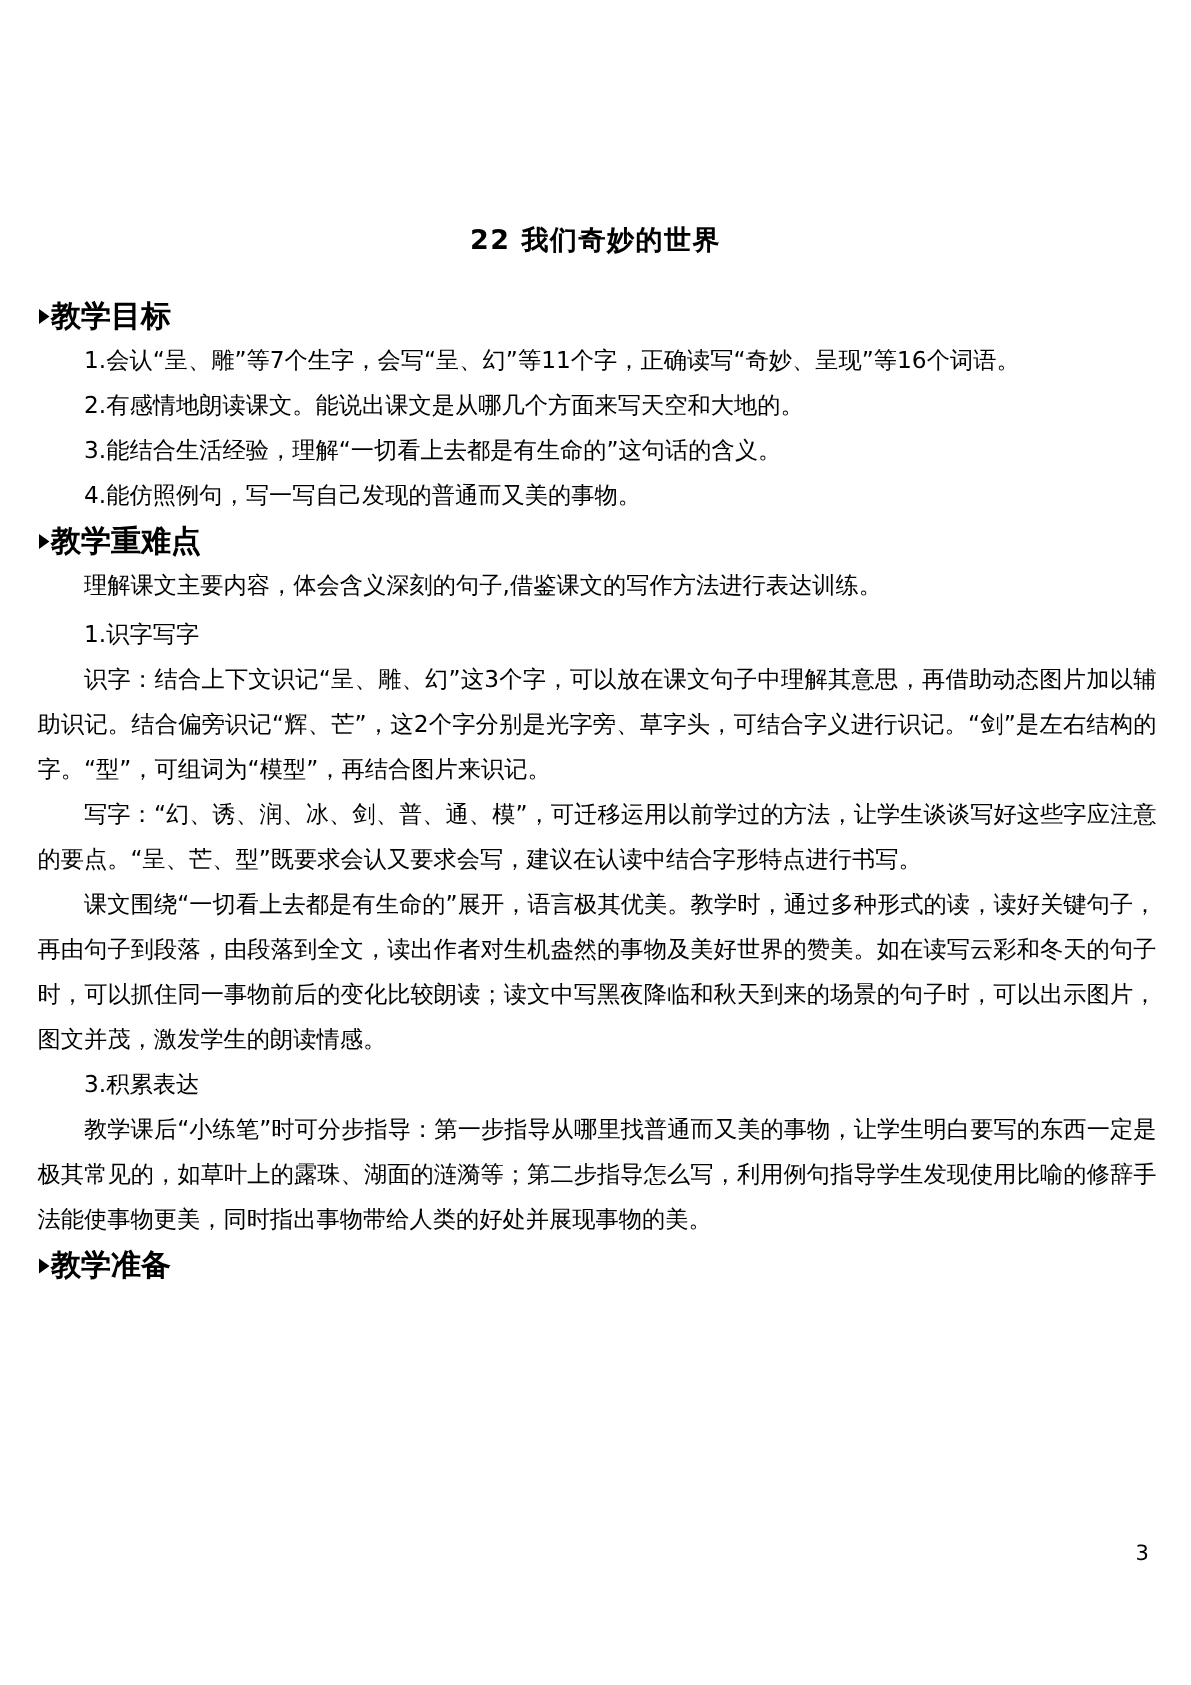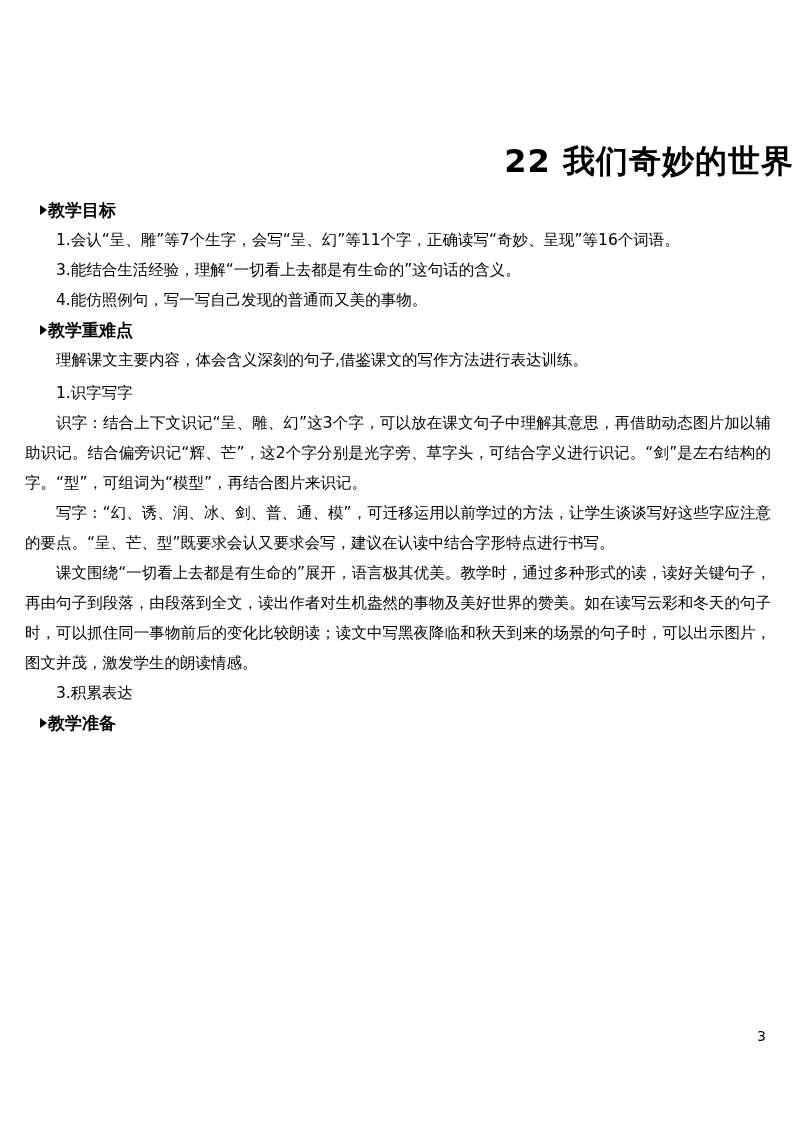--- a/index.html
+++ b/index.html
@@ -20,45 +20,45 @@
     position: absolute;
     left: 0;
     top: 0;
     width: 794px;
     height: 1123px;
     box-sizing: border-box;
     padding: 0;
   }
 
   .doc-title {
-    text-align: right;
-    font-size: 32px;
+    text-align: center;
+    font-size: 18px;
     font-weight: bold;
     letter-spacing: 1px;
     margin: 0;
     padding: 0;
     position: absolute;
     left: 0;
     right: 0;
     top: 144px;
     line-height: 34px;
   }
 
   .content {
     position: absolute;
     left: 25px;
     top: 198px;
     width: 746px;
   }
 
   .section-header {
-    font-size: 17px;
+    font-size: 20px;
     font-weight: bold;
     line-height: 25px;
-    margin: 0 0 2px 15px;
+    margin: 0 0 2px 1px;
     white-space: nowrap;
   }
   .section-header .tri {
     display: inline-block;
     width: 0;
     height: 0;
     border-left: 7px solid #000;
     border-top: 5px solid transparent;
     border-bottom: 5px solid transparent;
     vertical-align: 1px;
@@ -101,40 +101,42 @@
 <div class="page">
 
   <h1 class="doc-title">22  我们奇妙的世界</h1>
 
   <div class="content">
 
     <div class="section-header">
       <span class="tri"></span><span class="hdr-text">教学目标</span>
     </div>
     <p class="para">1.会认“呈、雕”等7个生字，会写“呈、幻”等11个字，正确读写“奇妙、呈现”等16个词语。</p>
+    <p class="para">2.有感情地朗读课文。能说出课文是从哪几个方面来写天空和大地的。</p>
     <p class="para">3.能结合生活经验，理解“一切看上去都是有生命的”这句话的含义。</p>
     <p class="para">4.能仿照例句，写一写自己发现的普通而又美的事物。</p>
 
     <div class="gap-sm"></div>
 
     <div class="section-header">
       <span class="tri"></span><span class="hdr-text">教学重难点</span>
     </div>
     <p class="para">理解课文主要内容，体会含义深刻的句子,借鉴课文的写作方法进行表达训练。</p>
 
     <div class="gap-sm"></div>
 
 
     <p class="para sub">1.识字写字</p>
     <p class="para">识字：结合上下文识记“呈、雕、幻”这3个字，可以放在课文句子中理解其意思，再借助动态图片加以辅助识记。结合偏旁识记“辉、芒”，这2个字分别是光字旁、草字头，可结合字义进行识记。“剑”是左右结构的字。“型”，可组词为“模型”，再结合图片来识记。</p>
     <p class="para">写字：“幻、诱、润、冰、剑、普、通、模”，可迁移运用以前学过的方法，让学生谈谈写好这些字应注意的要点。“呈、芒、型”既要求会认又要求会写，建议在认读中结合字形特点进行书写。</p>
 
     <p class="para">课文围绕“一切看上去都是有生命的”展开，语言极其优美。教学时，通过多种形式的读，读好关键句子，再由句子到段落，由段落到全文，读出作者对生机盎然的事物及美好世界的赞美。如在读写云彩和冬天的句子时，可以抓住同一事物前后的变化比较朗读；读文中写黑夜降临和秋天到来的场景的句子时，可以出示图片，图文并茂，激发学生的朗读情感。</p>
 
     <p class="para sub">3.积累表达</p>
+    <p class="para">教学课后“小练笔”时可分步指导：第一步指导从哪里找普通而又美的事物，让学生明白要写的东西一定是极其常见的，如草叶上的露珠、湖面的涟漪等；第二步指导怎么写，利用例句指导学生发现使用比喻的修辞手法能使事物更美，同时指出事物带给人类的好处并展现事物的美。</p>
 
     <div class="gap-sm"></div>
 
     <div class="section-header">
       <span class="tri"></span><span class="hdr-text">教学准备</span>
     </div>
 
   </div>
 
   <div class="page-number">3</div>

